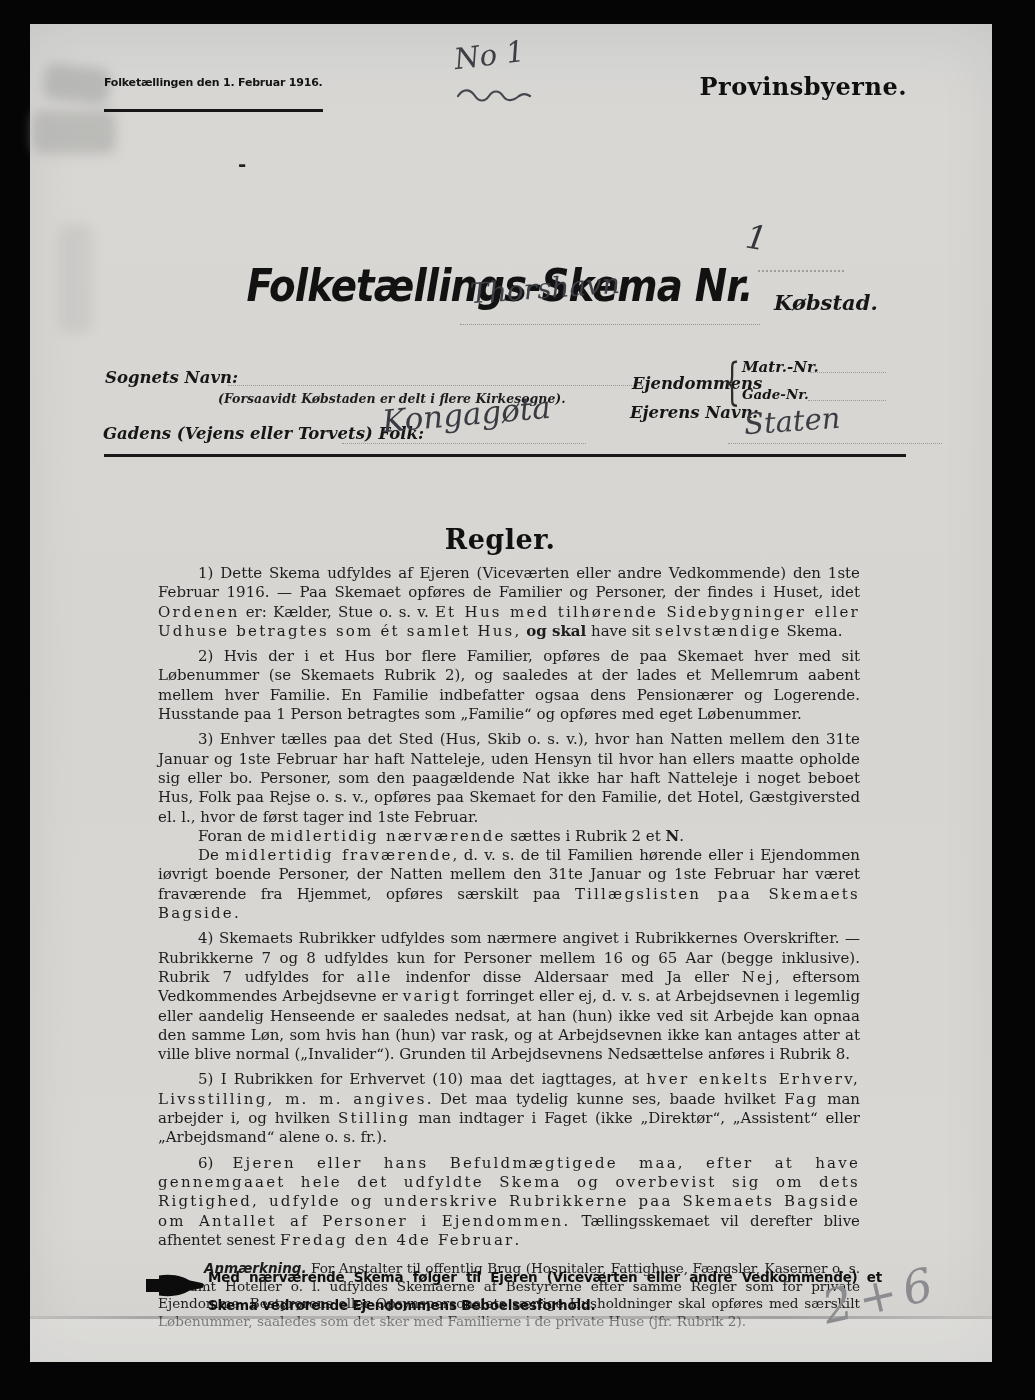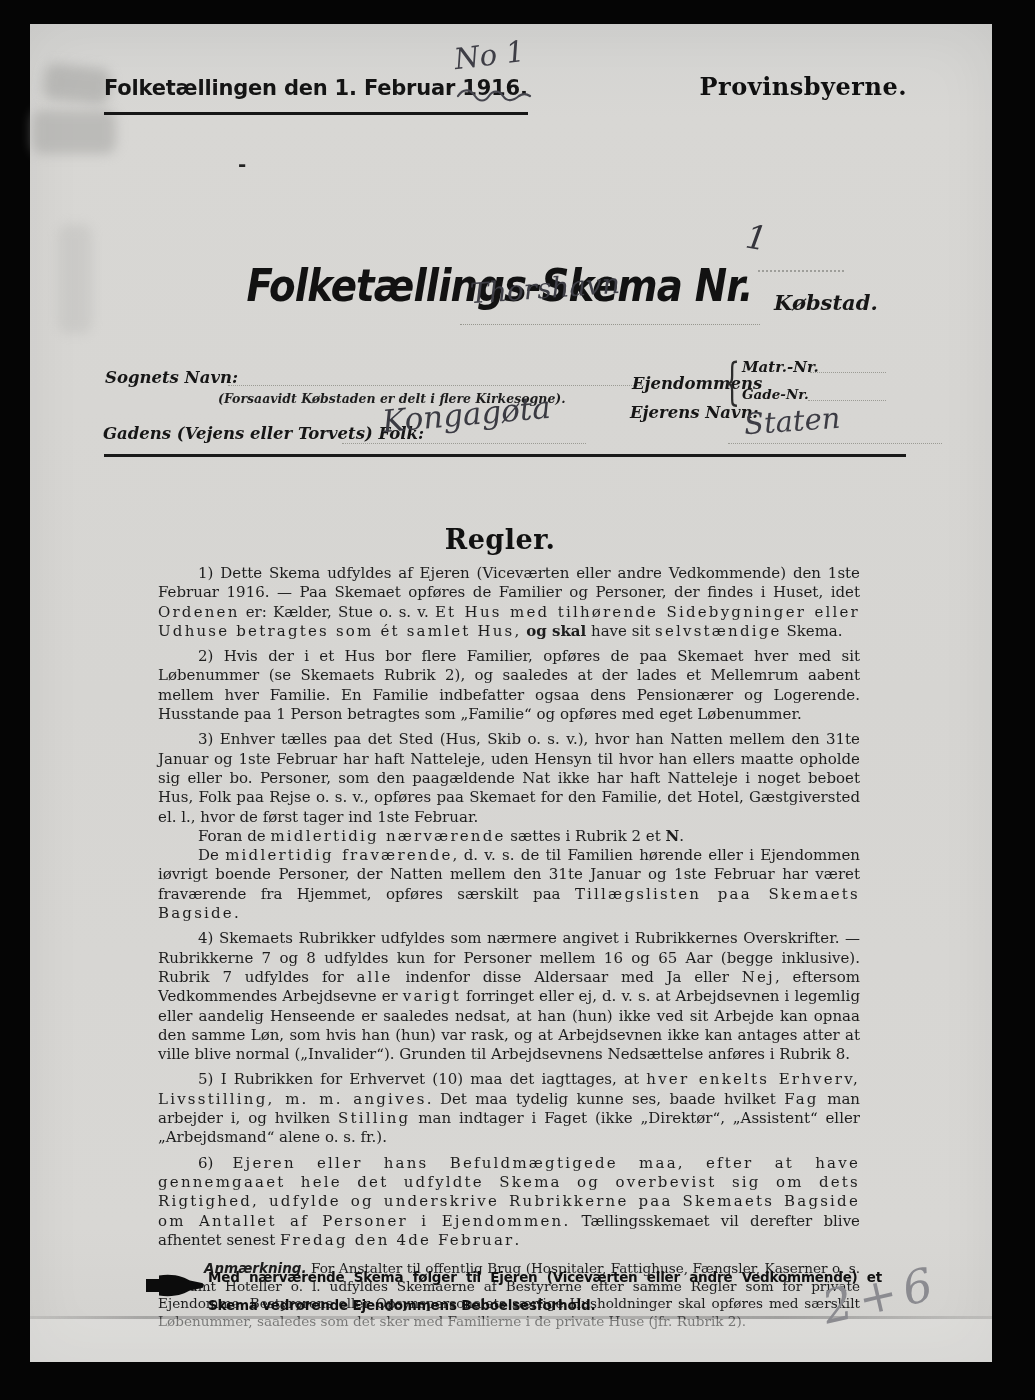--- a/index.html
+++ b/index.html
@@ -14,23 +14,23 @@
     box-shadow:inset 0 0 60px rgba(0,0,0,0.06);
   }
   
   .ghost-blob{position:absolute;background:#a0a09e;border-radius:10px;filter:blur(6px);}
   .g1{left:14px;top:42px;width:66px;height:36px;opacity:.55;transform:rotate(6deg);}
   .g2{left:2px;top:86px;width:84px;height:44px;opacity:.5;}
   .g3{left:28px;top:200px;width:34px;height:110px;opacity:.22;}
 
   .census-label{
     position:absolute;left:74px;top:52px;
-    font-family:"DejaVu Sans",sans-serif;font-weight:bold;font-size:21px;
+    font-family:"DejaVu Sans",sans-serif;font-weight:bold;font-size:11px;
     letter-spacing:-0.2px;color:#141414;
-    border-bottom:3px solid #161616;padding-bottom:12px;text-align:center;
+    border-bottom:3px solid #161616;padding-bottom:20px;text-align:center;
   }
   .sheet-no{
     position:absolute;left:424px;top:14px;
     font-style:italic;font-size:29px;color:#3e3e46;transform:rotate(-7deg);
   }
   .flourish{position:absolute;left:426px;top:62px;}
   .region-label{
     position:absolute;left:575px;top:48px;width:302px;text-align:right;
     font-weight:bold;font-size:24px;color:#101010;letter-spacing:0.5px;
   }

